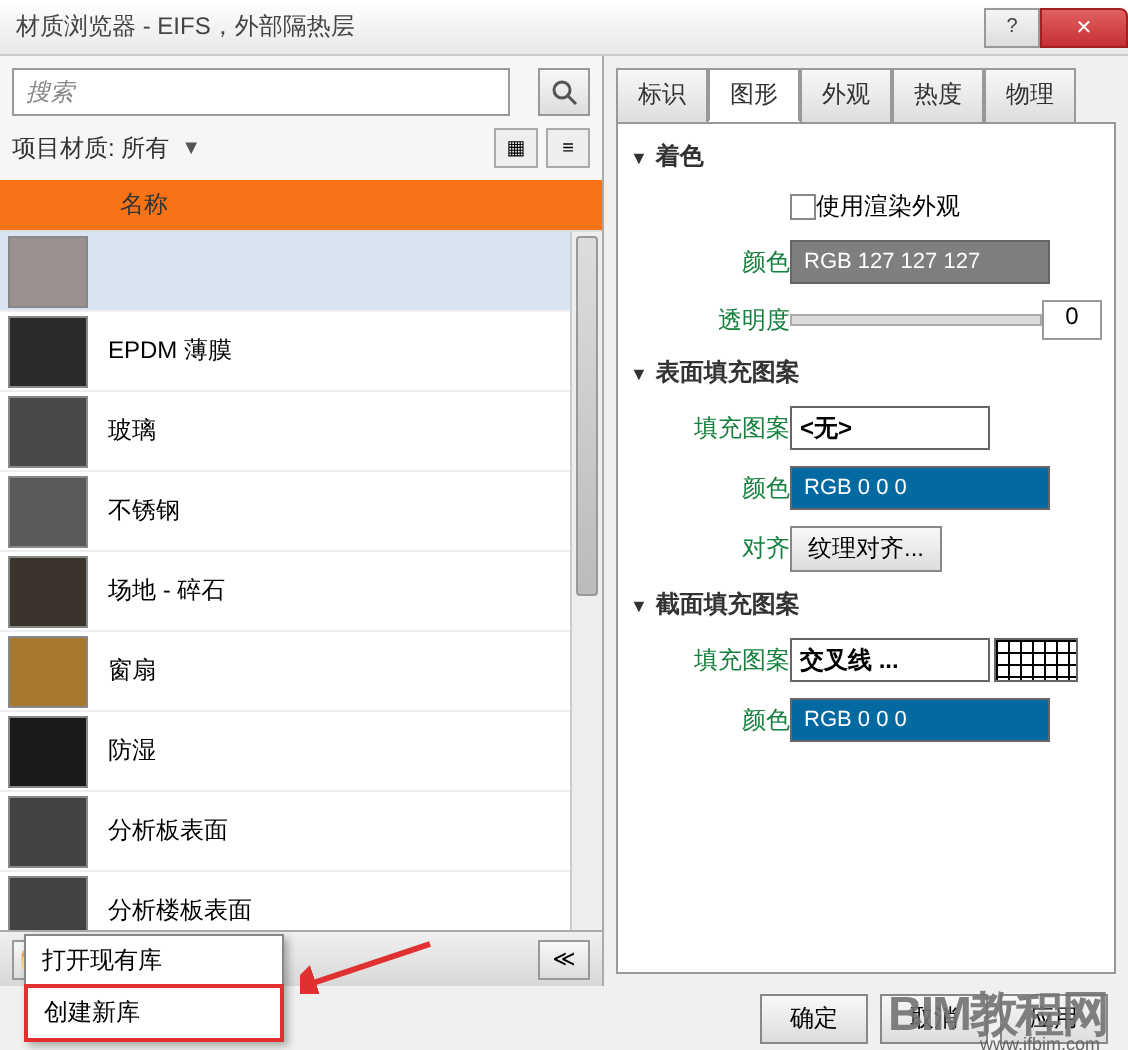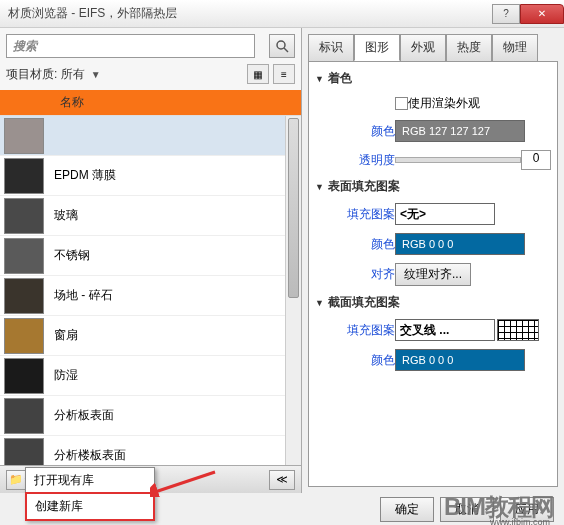--- a/index.html
+++ b/index.html
@@ -3,50 +3,50 @@
 <meta charset="utf-8">
 <style>
 * { margin: 0; padding: 0; box-sizing: border-box; font-family: "Microsoft YaHei", sans-serif; }
 body { width: 564px; height: 525px; background: #fff; font-size: 12px; overflow: hidden; position: relative; }
 .titlebar { height: 28px; background: linear-gradient(#fff, #e8e8e8); border-bottom: 1px solid #ccc; display: flex; align-items: center; padding-left: 8px; color: #444; }
 .titlebar .controls { margin-left: auto; display: flex; }
 .titlebar .btn { width: 28px; height: 20px; border: 1px solid #999; background: linear-gradient(#f5f5f5,#ddd); display: flex; align-items: center; justify-content: center; font-size: 10px; }
 .titlebar .close { width: 44px; background: linear-gradient(#e06060,#c73030); color: #fff; border-color: #a02020; border-radius: 0 4px 0 0; }
 .main { display: flex; height: 465px; }
 .left { width: 302px; border-right: 1px solid #aaa; background: #f6f6f6; display: flex; flex-direction: column; }
-.search-row { padding: 6px; display: flex; gap: 14px; font-weight: bold; }
+.search-row { padding: 6px; display: flex; gap: 14px; }
 .search-box { flex: 1; height: 24px; border: 1px solid #999; background: #fff; padding: 0 6px; color: #888; font-style: italic; display: flex; align-items: center; }
 .search-btn { width: 26px; height: 24px; border: 1px solid #999; background: linear-gradient(#f8f8f8,#ddd); display: flex; align-items: center; justify-content: center; }
 .filter-row { padding: 0 6px 6px; display: flex; align-items: center; gap: 6px; }
 .filter-label { color: #333; }
 .filter-drop { font-size: 10px; color: #555; }
 .filter-icons { margin-left: auto; display: flex; gap: 4px; }
 .filter-icons .ib { width: 22px; height: 20px; border: 1px solid #aaa; background: #eee; display: flex; align-items: center; justify-content: center; font-size: 10px; }
 .list-header { padding: 4px 60px; border-bottom: 1px solid #ddd; color: #333; background: #f97316; }
 .list { flex: 1; overflow: hidden; background: #fff; position: relative; }
 .list-scroll { position: absolute; right: 0; top: 0; bottom: 0; width: 16px; background: #eee; border-left: 1px solid #ccc; }
 .list-scroll .thumb { position: absolute; left: 2px; right: 2px; top: 2px; height: 180px; background: linear-gradient(#ddd,#bbb); border: 1px solid #999; border-radius: 2px; }
 .item { display: flex; align-items: center; height: 40px; border-bottom: 1px solid #eee; padding-right: 18px; }
 .item.sel { background: #d8e4f0; }
 .thumb-sq { width: 40px; height: 36px; margin: 2px 10px 2px 4px; border: 1px solid #888; }
 .bottom-toolbar { height: 28px; background: linear-gradient(#f0f0f0,#d8d8d8); border-top: 1px solid #aaa; display: flex; align-items: center; padding: 0 6px; gap: 6px; }
 .tb-btn { width: 26px; height: 20px; border: 1px solid #999; background: linear-gradient(#f8f8f8,#ddd); display: flex; align-items: center; justify-content: center; font-size: 11px; position: relative; }
 .tb-btn .drop { font-size: 8px; margin-left: 2px; }
-.popup { position: absolute; left: 25px; bottom: 4px; background: #fff; border: 1px solid #888; width: 130px; box-shadow: 2px 2px 4px rgba(0,0,0,0.3); z-index: 10; }
+.popup { position: absolute; left: 12px; bottom: 4px; background: #fff; border: 1px solid #888; width: 130px; box-shadow: 2px 2px 4px rgba(0,0,0,0.3); z-index: 10; }
 .popup-item { padding: 4px 8px; }
 .popup-item.hl { border: 2px solid #e03030; margin: -1px; }
 .right { flex: 1; background: #f0f0f0; display: flex; flex-direction: column; }
 .tabs { display: flex; padding: 6px 6px 0; gap: 0; }
 .tab { padding: 4px 10px; border: 1px solid #999; background: linear-gradient(#f8f8f8,#ddd); border-bottom: none; color: #333; }
 .tab.active { background: #fff; border-bottom: 1px solid #fff; z-index: 1; }
 .props { flex: 1; background: #fff; border: 1px solid #999; margin: 0 6px 6px; padding: 4px; overflow: hidden; position: relative; }
 .section-hdr { display: flex; align-items: center; gap: 4px; padding: 4px 2px; font-weight: bold; color: #333; }
 .section-hdr .tri { font-size: 9px; }
 .prop-row { display: flex; align-items: center; padding: 4px 2px; gap: 0; }
-.prop-label { width: 80px; text-align: right; color: #1d4ed8; }
+.prop-label { width: 80px; text-align: right; color: #15803d; }
 .swatch { width: 130px; height: 22px; border: 1px solid #666; color: #fff; display: flex; align-items: center; padding-left: 6px; font-size: 11px; }
 .swatch.gray { background: #7f7f7f; }
 .swatch.black { background: #0369a1; }
 .pattern-box { width: 100px; height: 22px; border: 1px solid #666; background: #fff; display: flex; align-items: center; padding-left: 4px; font-weight: bold; }
 .grid-pattern { width: 42px; height: 22px; border: 1px solid #666; background-image: linear-gradient(#000 1px, transparent 1px), linear-gradient(90deg, #000 1px, transparent 1px); background-size: 6px 6px; margin-left: 2px; }
 .trans-input { width: 30px; height: 20px; border: 1px solid #999; background: #fff; text-align: center; }
 .align-btn { padding: 2px 8px; border: 1px solid #888; background: linear-gradient(#f8f8f8,#ddd); }
 .checkbox { width: 13px; height: 13px; border: 1px solid #888; background: #fff; display: inline-block; }
 .footer { height: 32px; display: flex; align-items: center; justify-content: flex-end; padding: 0 10px; gap: 6px; background: #f0f0f0; position: relative; }
 .footer .fbtn { padding: 3px 14px; border: 1px solid #888; background: linear-gradient(#f8f8f8,#ddd); }

